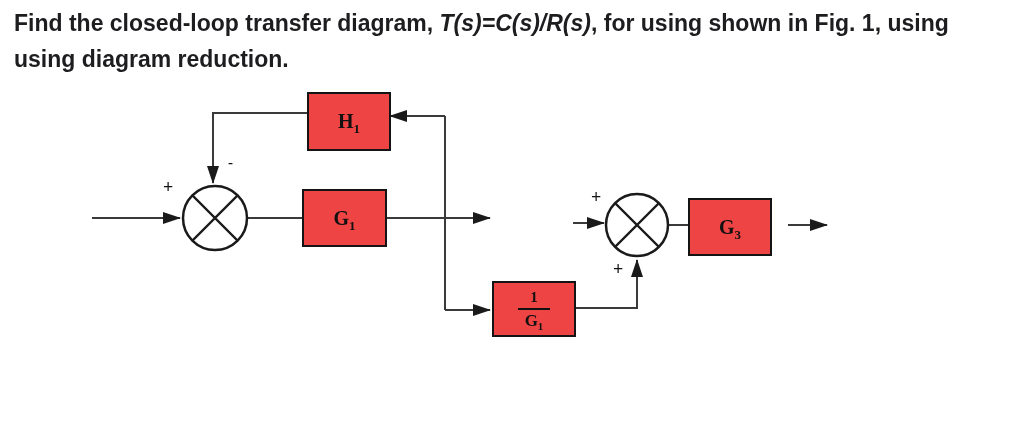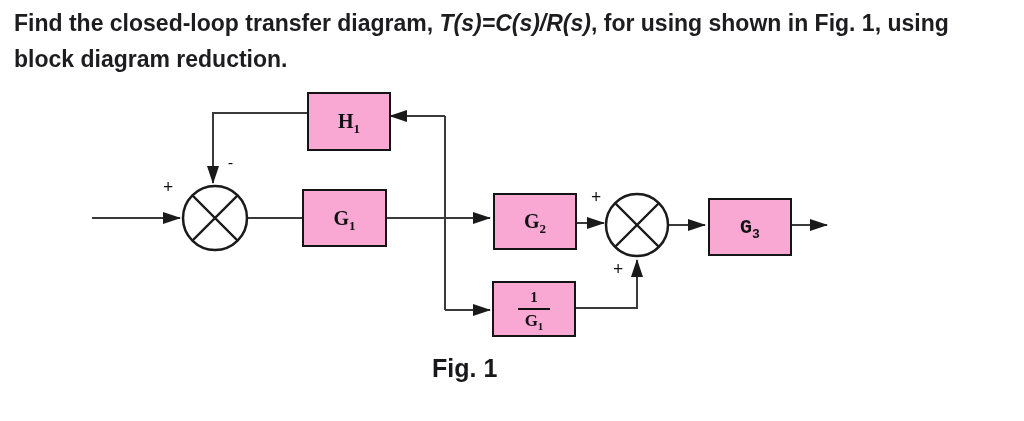--- a/index.html
+++ b/index.html
@@ -7,21 +7,21 @@
     position:relative; width:1024px; height:421px; background:#ffffff;
     font-family:"Liberation Sans", sans-serif; overflow:hidden;
   }
   .problem-text {
     position:absolute; left:14px; top:5px; width:990px;
     font-size:23px; line-height:36px; font-weight:600; color:#1d1d20;
   }
   .problem-text em { font-style:italic;margin-top:20px; }
   .diagram-svg { position:absolute; left:0; top:0; width:1024px; height:421px; }
   .block {
-    position:absolute; border:2px solid #141414; background:#f9a8d4;
+    position:absolute; border:2px solid #141414; background:#ef4444;
     display:flex; align-items:center; justify-content:center;
     font-family:"Liberation Serif", serif; font-weight:700; font-size:20px; color:#111;
   }
   .block sub { font-size:13px; line-height:0; }
   .frac { text-align:center; line-height:1; font-family:"Liberation Serif", serif; color:#111; }
   .frac .num { font-size:15px; font-weight:700; border-bottom:2px solid #111; padding:1px 12px 3px; }
   .frac .den { font-size:17px; font-weight:700; padding-top:2px; }
   .frac sub { font-size:11px; line-height:0; }
   .sign {
     position:absolute; font-family:"Liberation Serif", serif; font-weight:700;
@@ -33,21 +33,21 @@
     color:#18181c; font-family:"Liberation Sans", sans-serif;
   }
 </style>
 </head>
 <body>
 
 <div class="page">
 
   <div class="problem-text">
     <span>Find the closed-loop transfer diagram, </span><em>T(s)=C(s)/R(s)</em><span>, for using shown in Fig. 1, using</span><br>
-    <span>block diagram reduction.</span>
+    <span>using diagram reduction.</span>
   </div>
 
   <svg class="diagram-svg" viewBox="0 0 1024 421" xmlns="http://www.w3.org/2000/svg">
     <defs>
       <marker id="arr" viewBox="0 0 18 12" refX="17" refY="6" markerWidth="18" markerHeight="12" orient="auto" markerUnits="userSpaceOnUse">
         <path d="M0,0 L18,6 L0,12 Z" fill="#1a1a1a"></path>
       </marker>
     </defs>
 
     <g stroke="#3a3a3a" stroke-width="2" fill="none">
@@ -73,35 +73,31 @@
   </svg>
 
   <div class="block" style="left:307px; top:92px; width:80px; height:55px;">
     <span><span>H</span><sub>1</sub></span>
   </div>
 
   <div class="block" style="left:302px; top:189px; width:81px; height:54px;">
     <span><span>G</span><sub>1</sub></span>
   </div>
 
-  <div class="block" style="left:493px; top:193px; width:80px; height:53px;">
-    <span><span>G</span><sub>2</sub></span>
-  </div>
 
-  <div class="block" style="left:708px; top:198px; width:80px; height:54px;font-family:Liberation Mono, monospace;">
+  <div class="block" style="left:688px; top:198px; width:80px; height:54px;">
     <span><span>G</span><sub>3</sub></span>
   </div>
 
   <div class="block" style="left:492px; top:281px; width:80px; height:52px;">
     <div class="frac">
       <div class="num">1</div>
       <div class="den"><span>G</span><sub>1</sub></div>
     </div>
   </div>
 
   <span class="sign" style="left:163px; top:178px;">+</span>
   <span class="sign small" style="left:228px; top:155px;">-</span>
   <span class="sign" style="left:591px; top:188px;">+</span>
   <span class="sign" style="left:613px; top:260px;">+</span>
 
-  <div class="fig-caption">Fig. 1</div>
 
 </div>
 
 </body></html>

